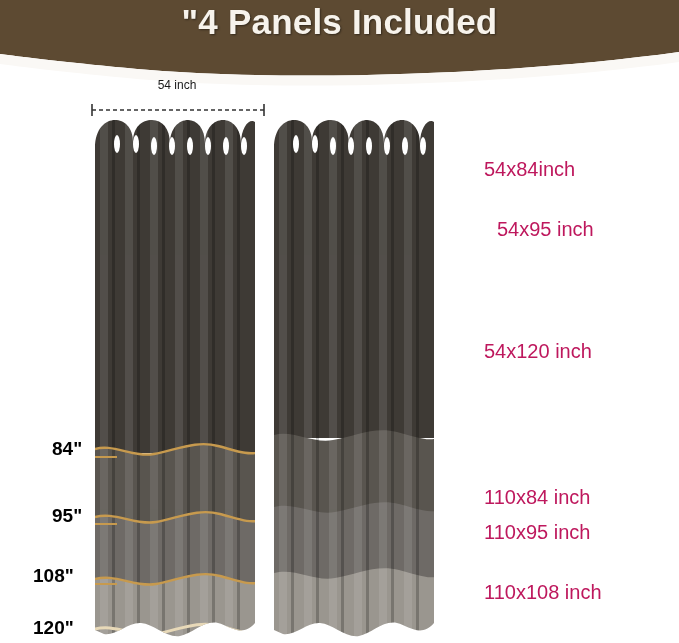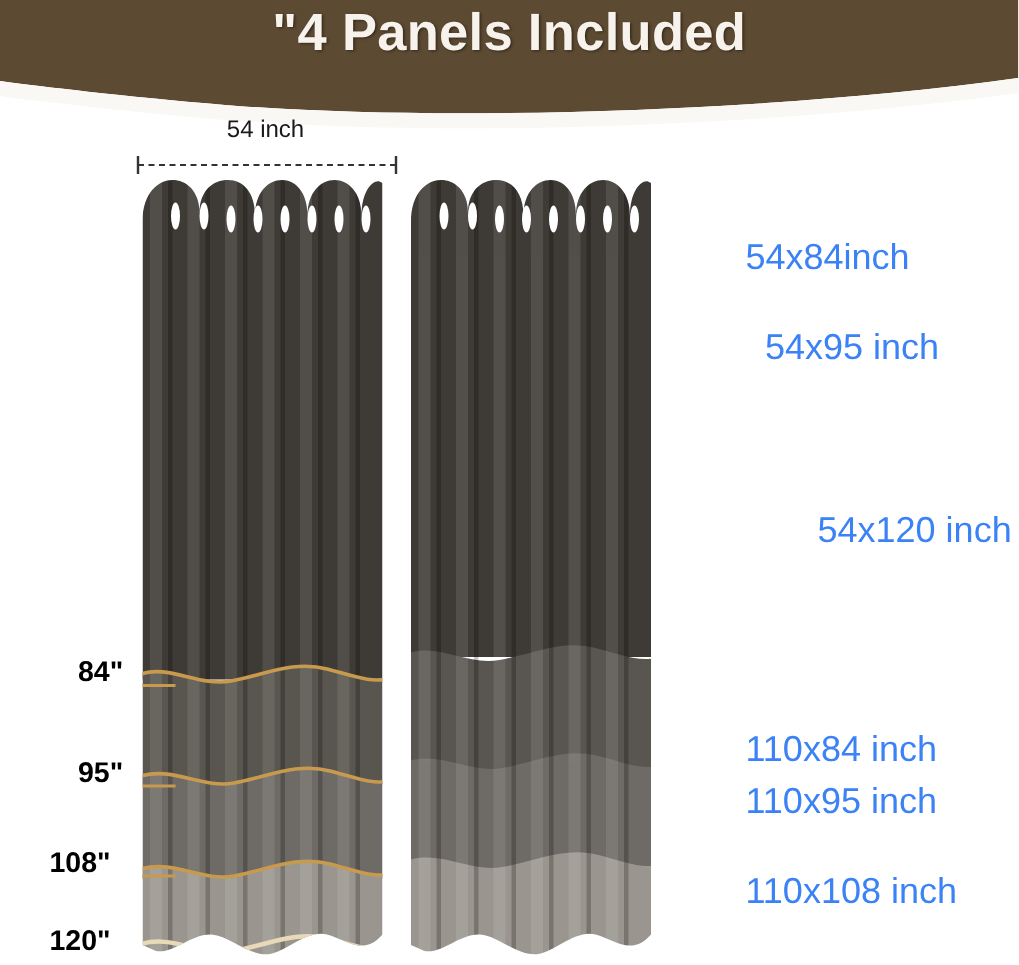--- a/index.html
+++ b/index.html
@@ -37,21 +37,21 @@
     white-space: nowrap;
   }
 
   
   #dim-label {
     position: absolute;
     left: 92px;
     top: 78px;
     width: 170px;
     text-align: center;
-    font-size: 16px;
+    font-size: 12px;
     color: #1a1a1a;
   }
   #dim-line {
     position: absolute;
     left: 90px;
     top: 103px;
     width: 176px;
     height: 14px;
   }
 
@@ -78,29 +78,29 @@
     height: 2px;
     background: #c79a4e;
   }
   #leader-84  { left: 95px; top: 456px; width: 22px; }
   #leader-95  { left: 95px; top: 523px; width: 22px; }
   #leader-108 { left: 95px; top: 583px; width: 22px; }
 
   
   .size-label {
     position: absolute;
-    left: 497px;
-    font-size: 24px;
-    color: #3b82f6;
+    left: 484px;
+    font-size: 20px;
+    color: #be185d;
     white-space: nowrap;
   }
   #size-0 { top: 158px; }
   #size-1 { top: 218px; margin-left: 13px; }
   #size-2 { top: 279px; }
-  #size-3 { top: 340px; margin-left: 48px; }
+  #size-3 { top: 340px; }
   #size-4 { top: 462px; margin-top: 24px; }
   #size-5 { top: 521px; }
   #size-6 { top: 581px; text-align: right; }
 </style>
 </head>
 <body>
 
 <div id="page">
 
   <div id="banner">

